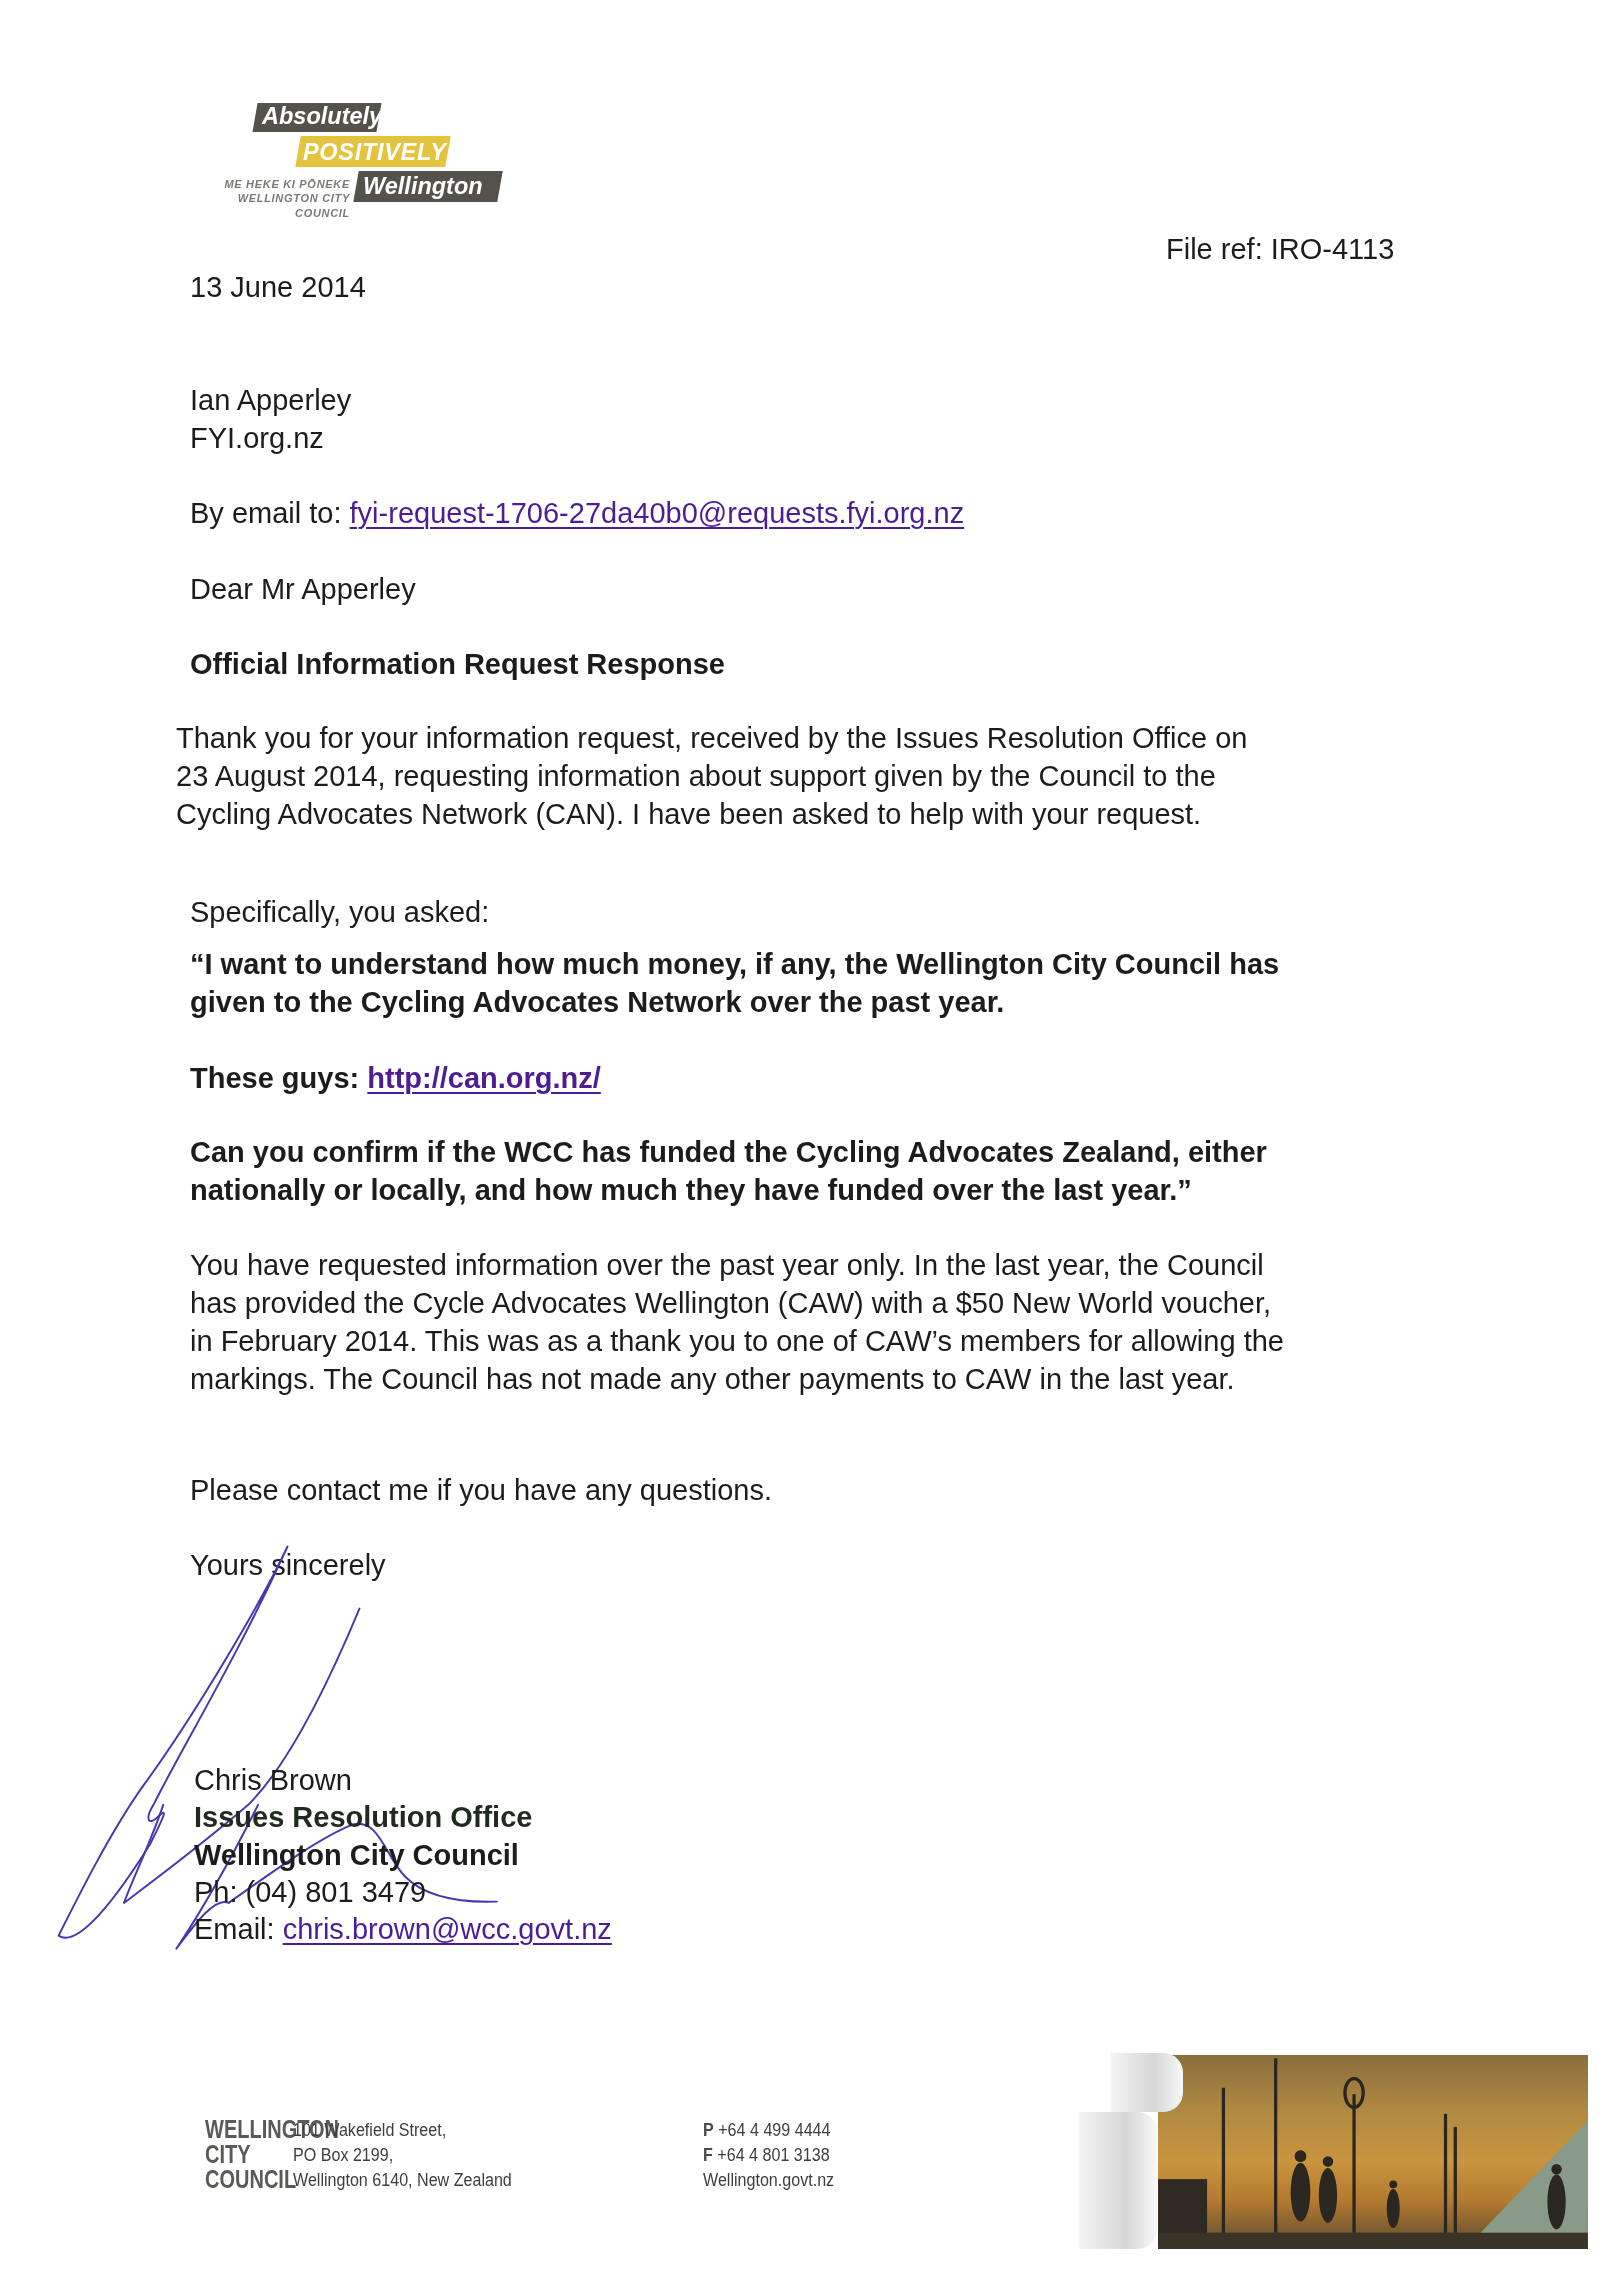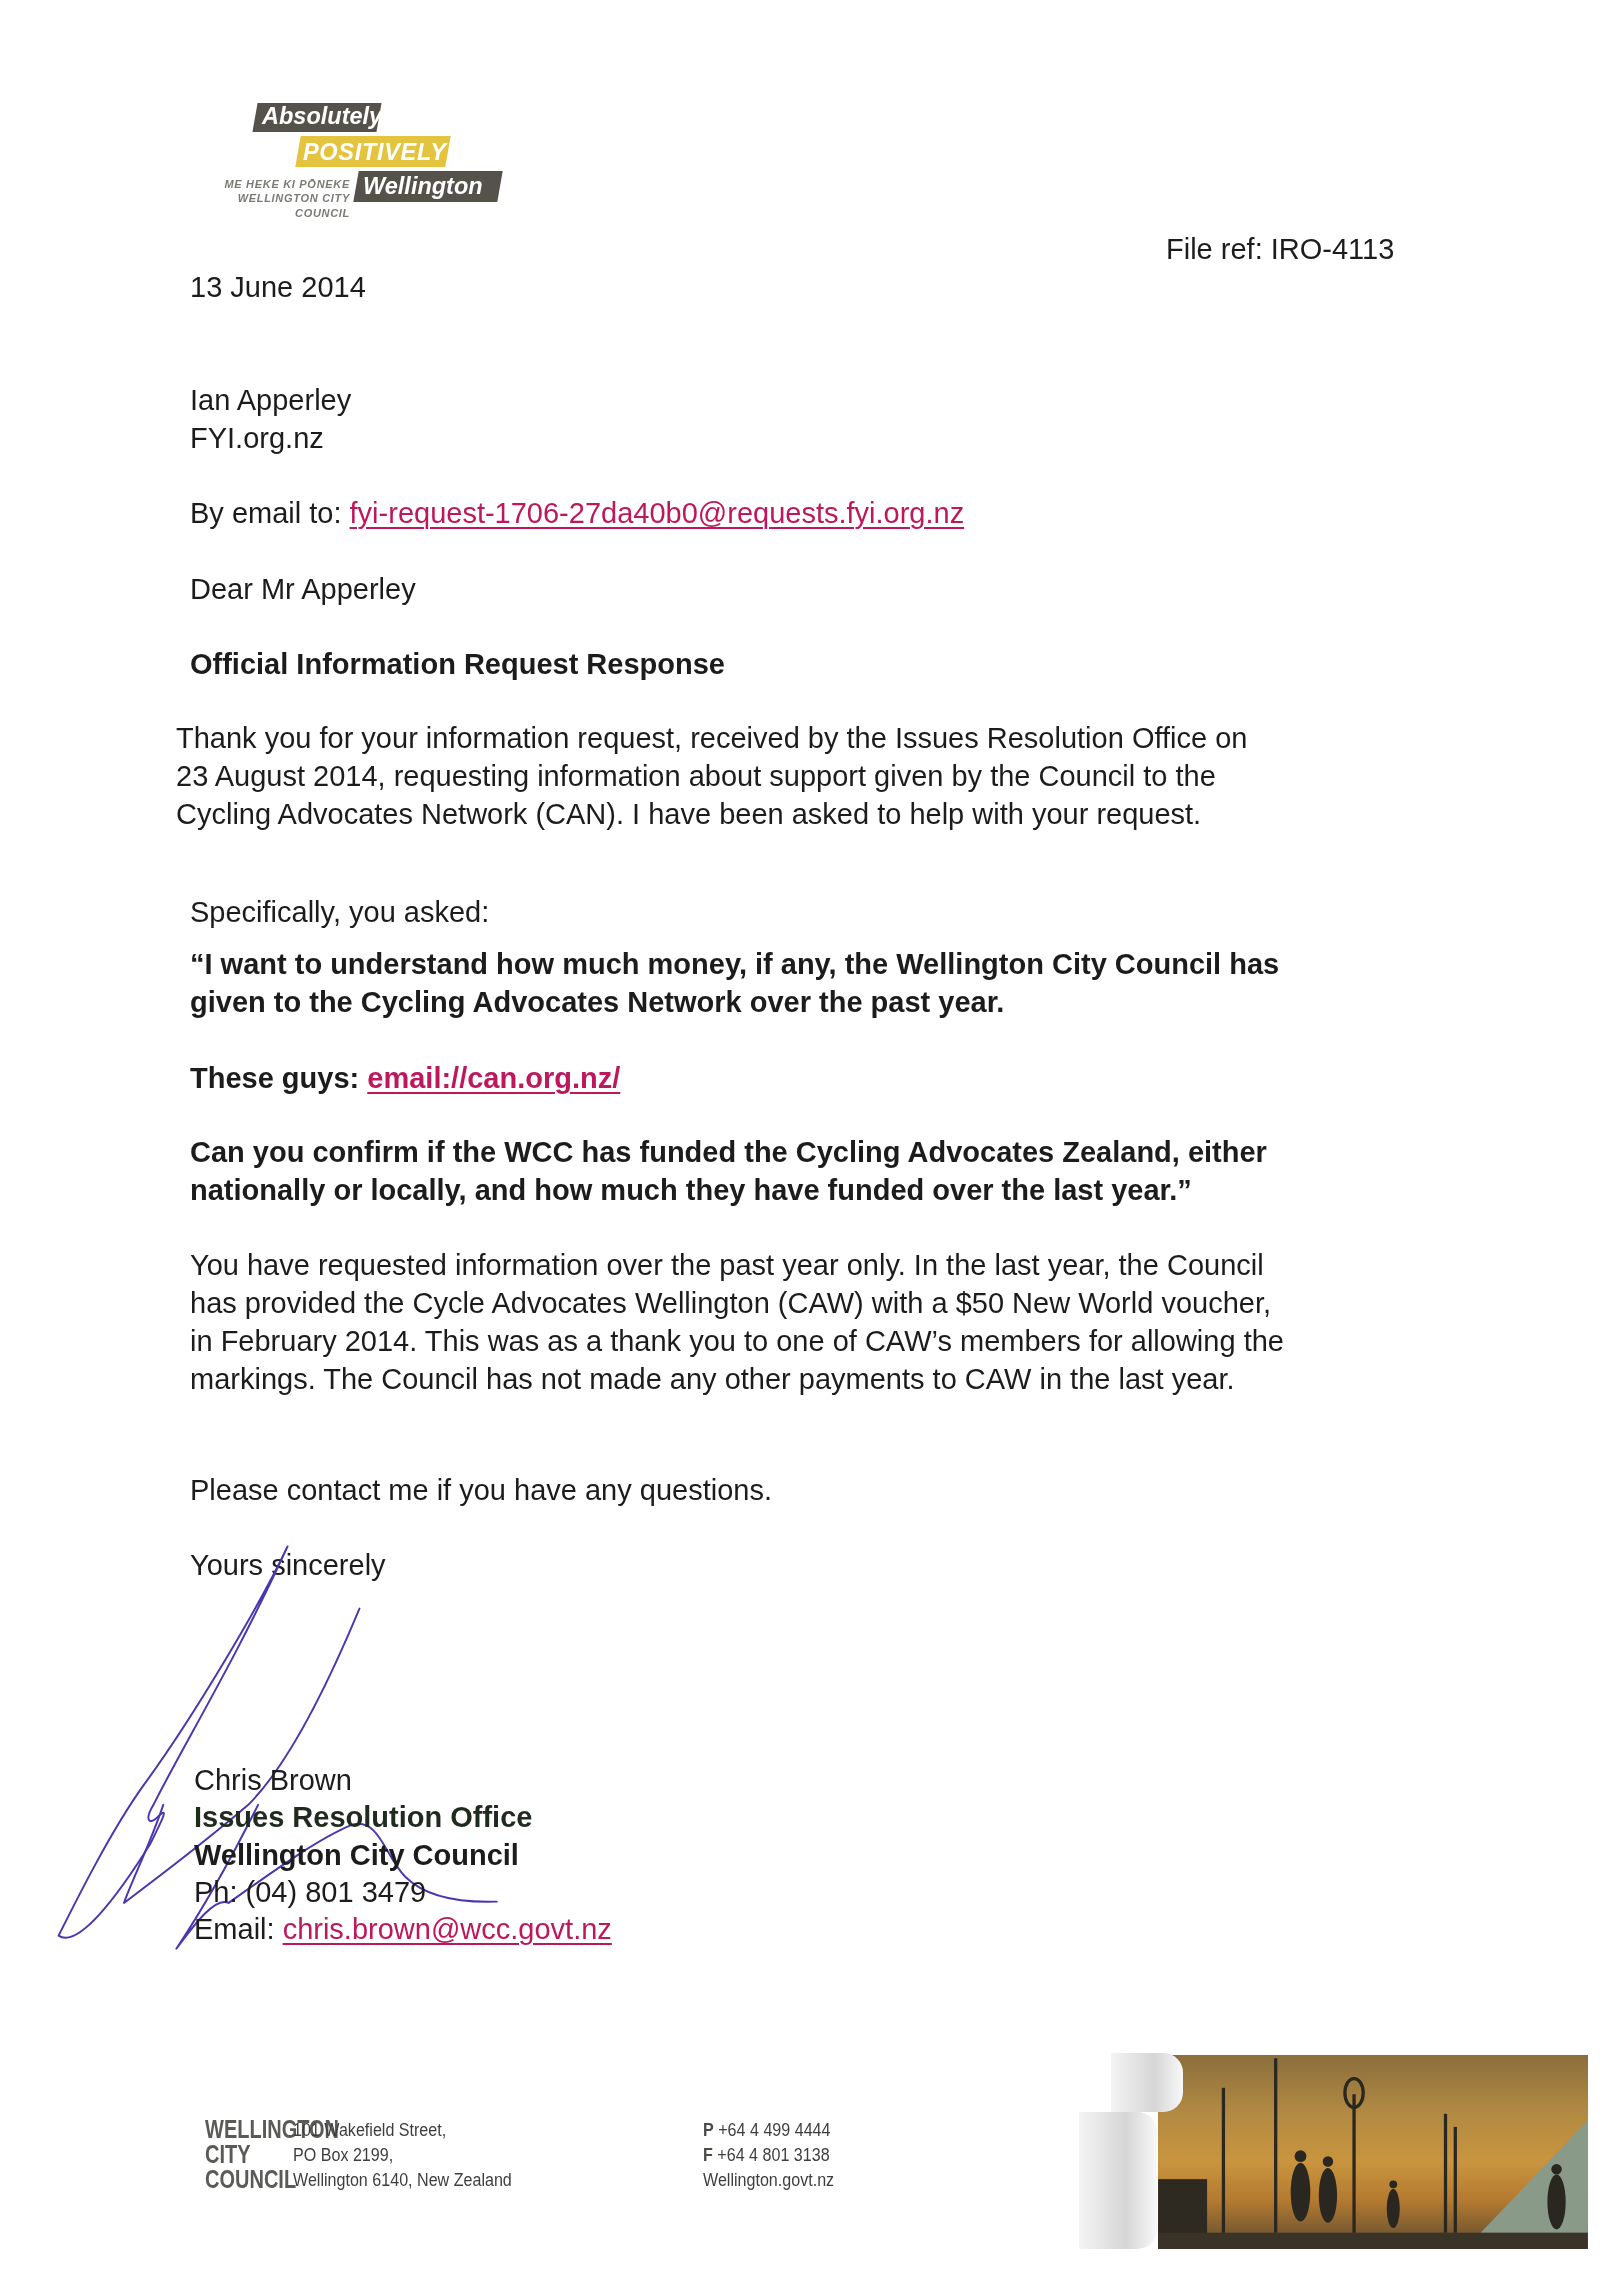--- a/index.html
+++ b/index.html
@@ -1,21 +1,21 @@
 <!DOCTYPE html>
 <html style="font-size:10.5px"><head>
 <meta charset="utf-8">
 <style>
   html, body { margin: 0; padding: 0; background: #ffffff; }
   body { width: 1623px; height: 2295px; position: relative; overflow: hidden; color: #1c1c1c;
          font-family: "Liberation Sans", sans-serif; }
   .abs { position: absolute; }
   .txt { font-size: 29px; line-height: 38px; white-space: nowrap; }
   .bold { font-weight: bold; }
-  a, .link { color: #be185d; text-decoration: underline; text-decoration-thickness: 2px; text-underline-offset: 3.9px; }
+  a, .link { color: #4c1d95; text-decoration: underline; text-decoration-thickness: 2px; text-underline-offset: 3.9px; }
 
   
   .logo-bar { position: absolute; transform: skewX(-10deg); }
   .logo-abs { left: 255px; top: 103px; width: 124px; height: 29px; background: #54524a; }
   .logo-pos { left: 298px; top: 136px; width: 150px; height: 31px; background: #e4c43e; }
   .logo-wel { left: 356px; top: 171px; width: 144px; height: 31px; background: #54524a; }
   .logo-txt { position: absolute; color: #ffffff; font-weight: bold; font-style: italic; white-space: nowrap; }
   .logo-sub { position: absolute; color: #7b7b76; font-size: 11px; font-style: italic; font-weight: bold; letter-spacing: 0.7px; text-align: right; line-height: 14.4px; }
 
   
@@ -62,21 +62,21 @@
   <div>Cycling Advocates Network (CAN). I have been asked to help with your request.</div>
 </div>
 
 <div class="abs txt" style="left:190px; top:870px;margin-top:23px;">Specifically, you asked:</div>
 
 <div class="abs txt bold" style="left:190px; top:945px;">
   <div>“I want to understand how much money, if any, the Wellington City Council has</div>
   <div>given to the Cycling Advocates Network over the past year.</div>
 </div>
 <div class="abs txt bold" style="left:190px; top:1059px;">
-  <span>These guys: </span><span class="link">email://can.org.nz/</span>
+  <span>These guys: </span><span class="link">http://can.org.nz/</span>
 </div>
 <div class="abs txt bold" style="left:190px; top:1133px;">
   <div>Can you confirm if the WCC has funded the Cycling Advocates Zealand, either</div>
   <div>nationally or locally, and how much they have funded over the last year.”</div>
 </div>
 
 <div class="abs txt" style="left:190px; top:1246px;">
   <div>You have requested information over the past year only. In the last year, the Council</div>
   <div>has provided the Cycle Advocates Wellington (CAW) with a $50 New World voucher,</div>
   <div>in February 2014. This was as a thank you to one of CAW’s members for allowing the</div>

